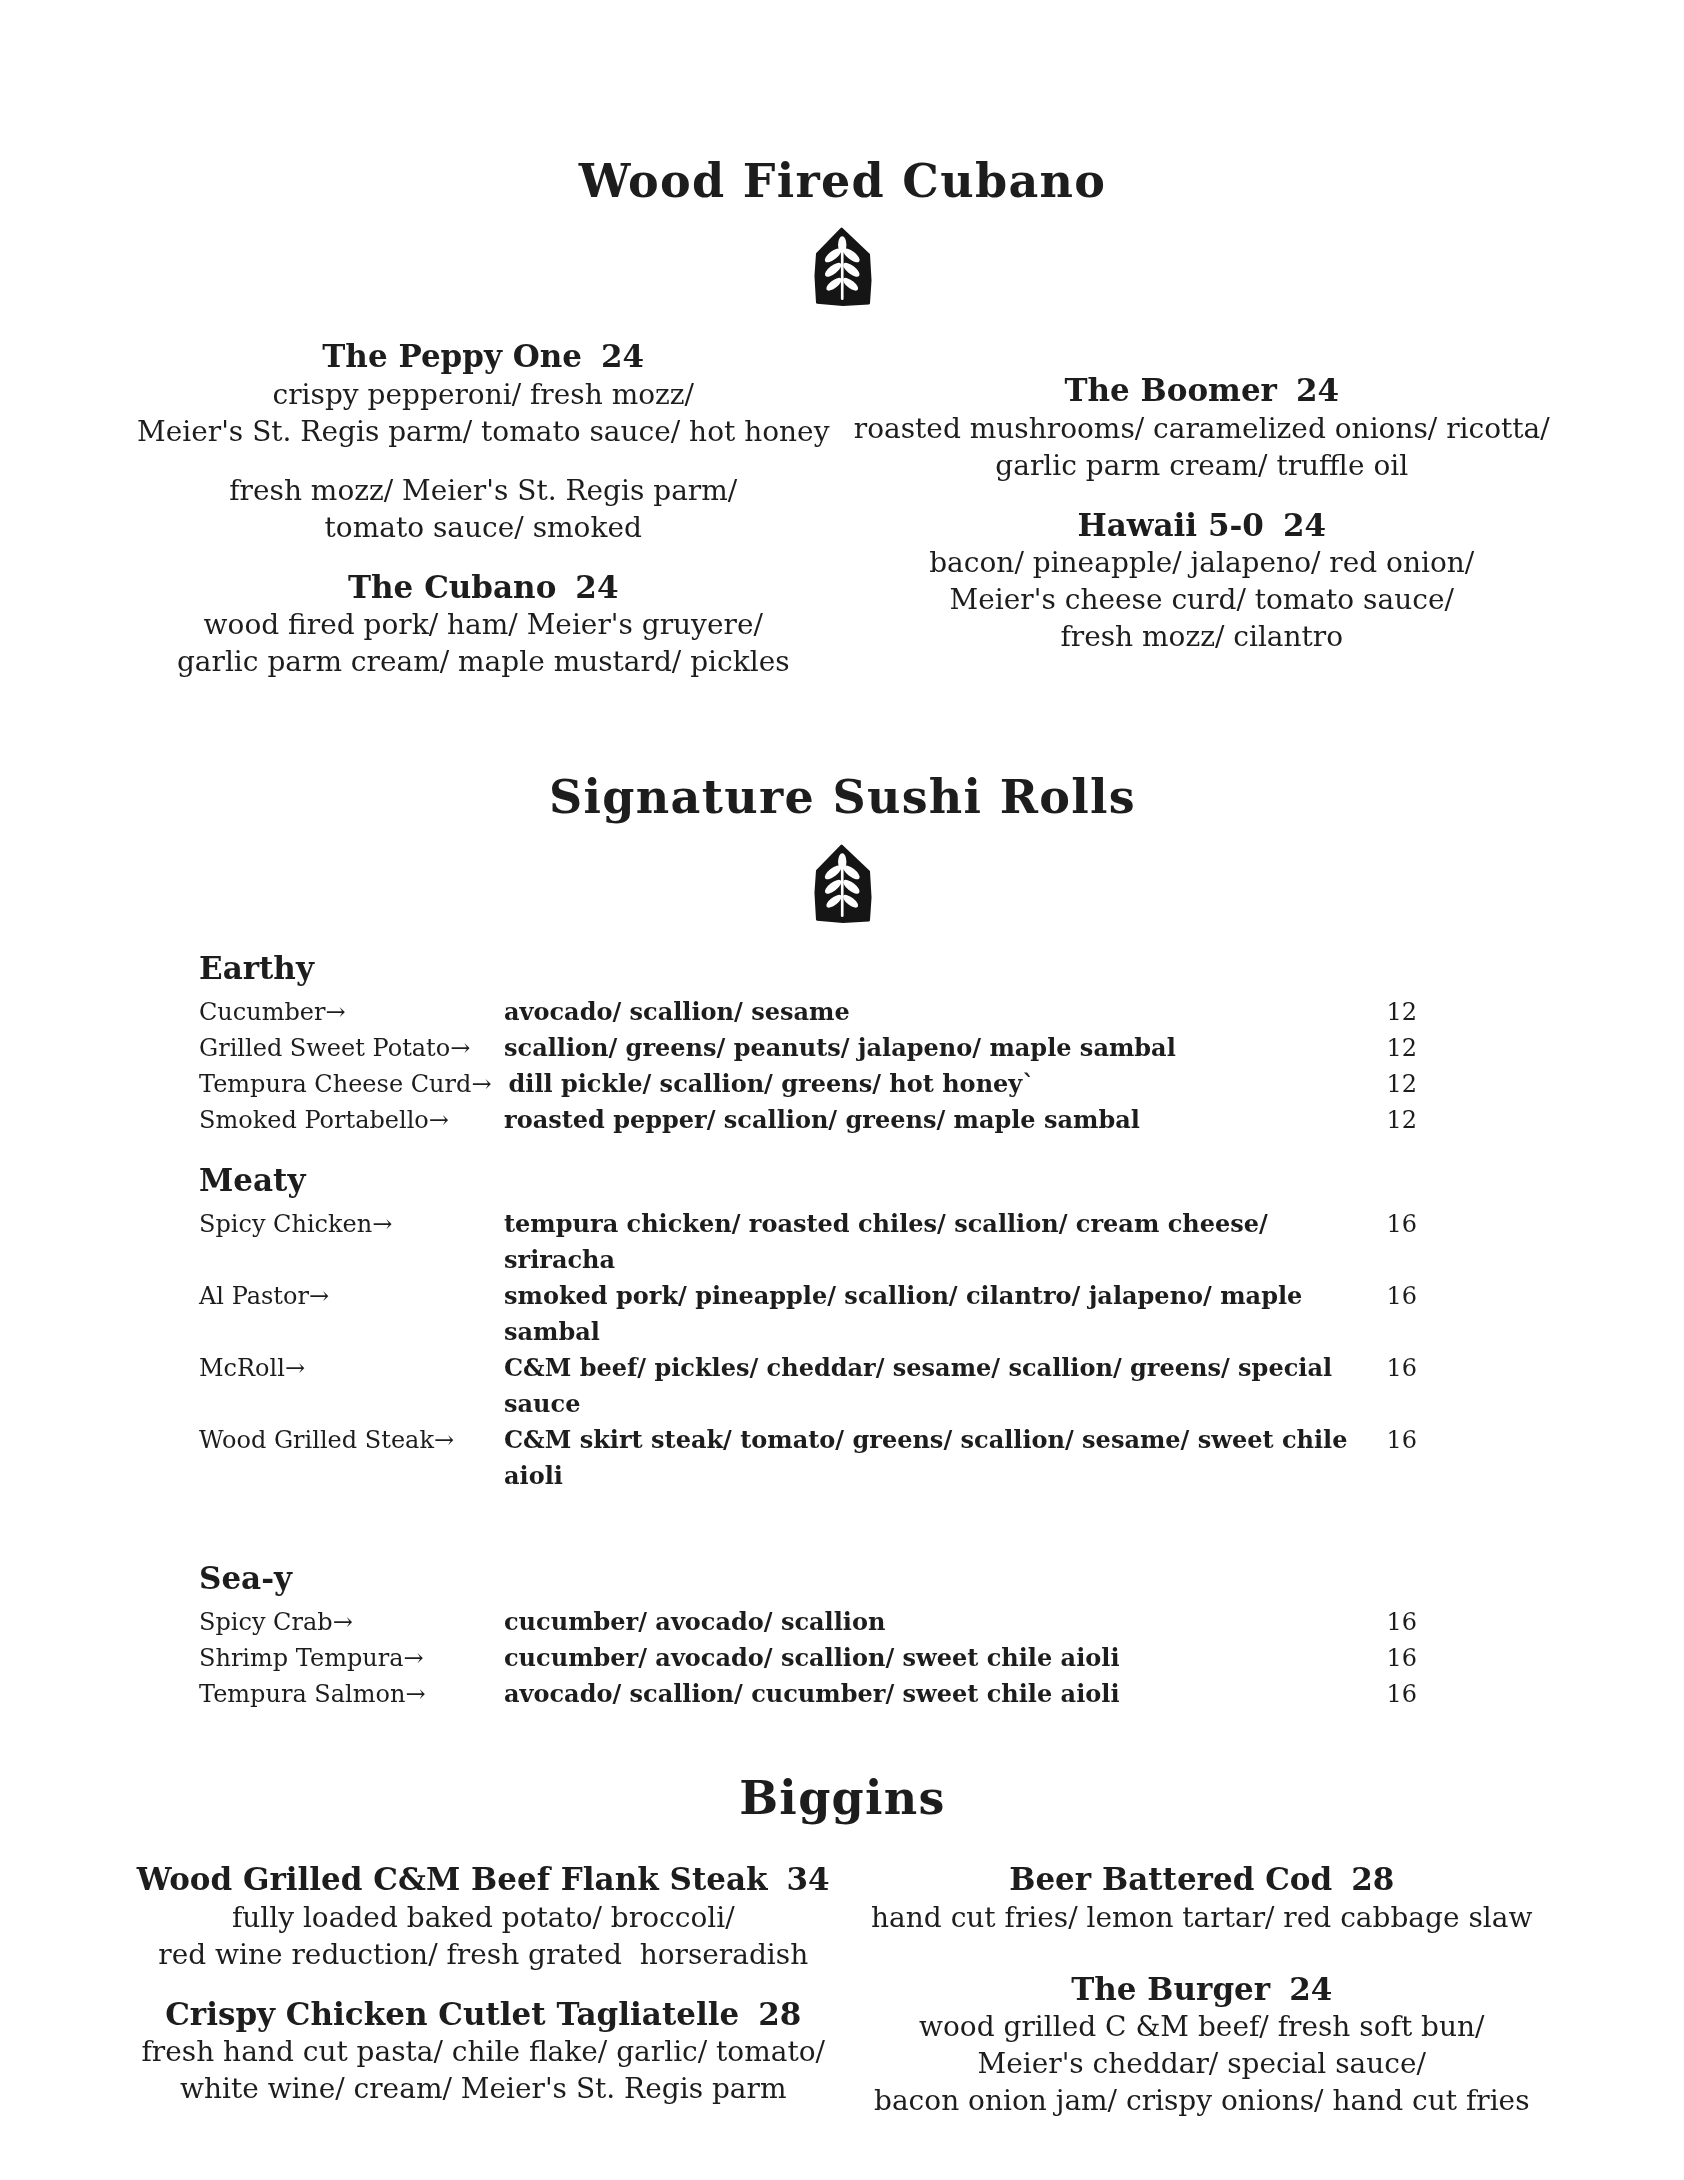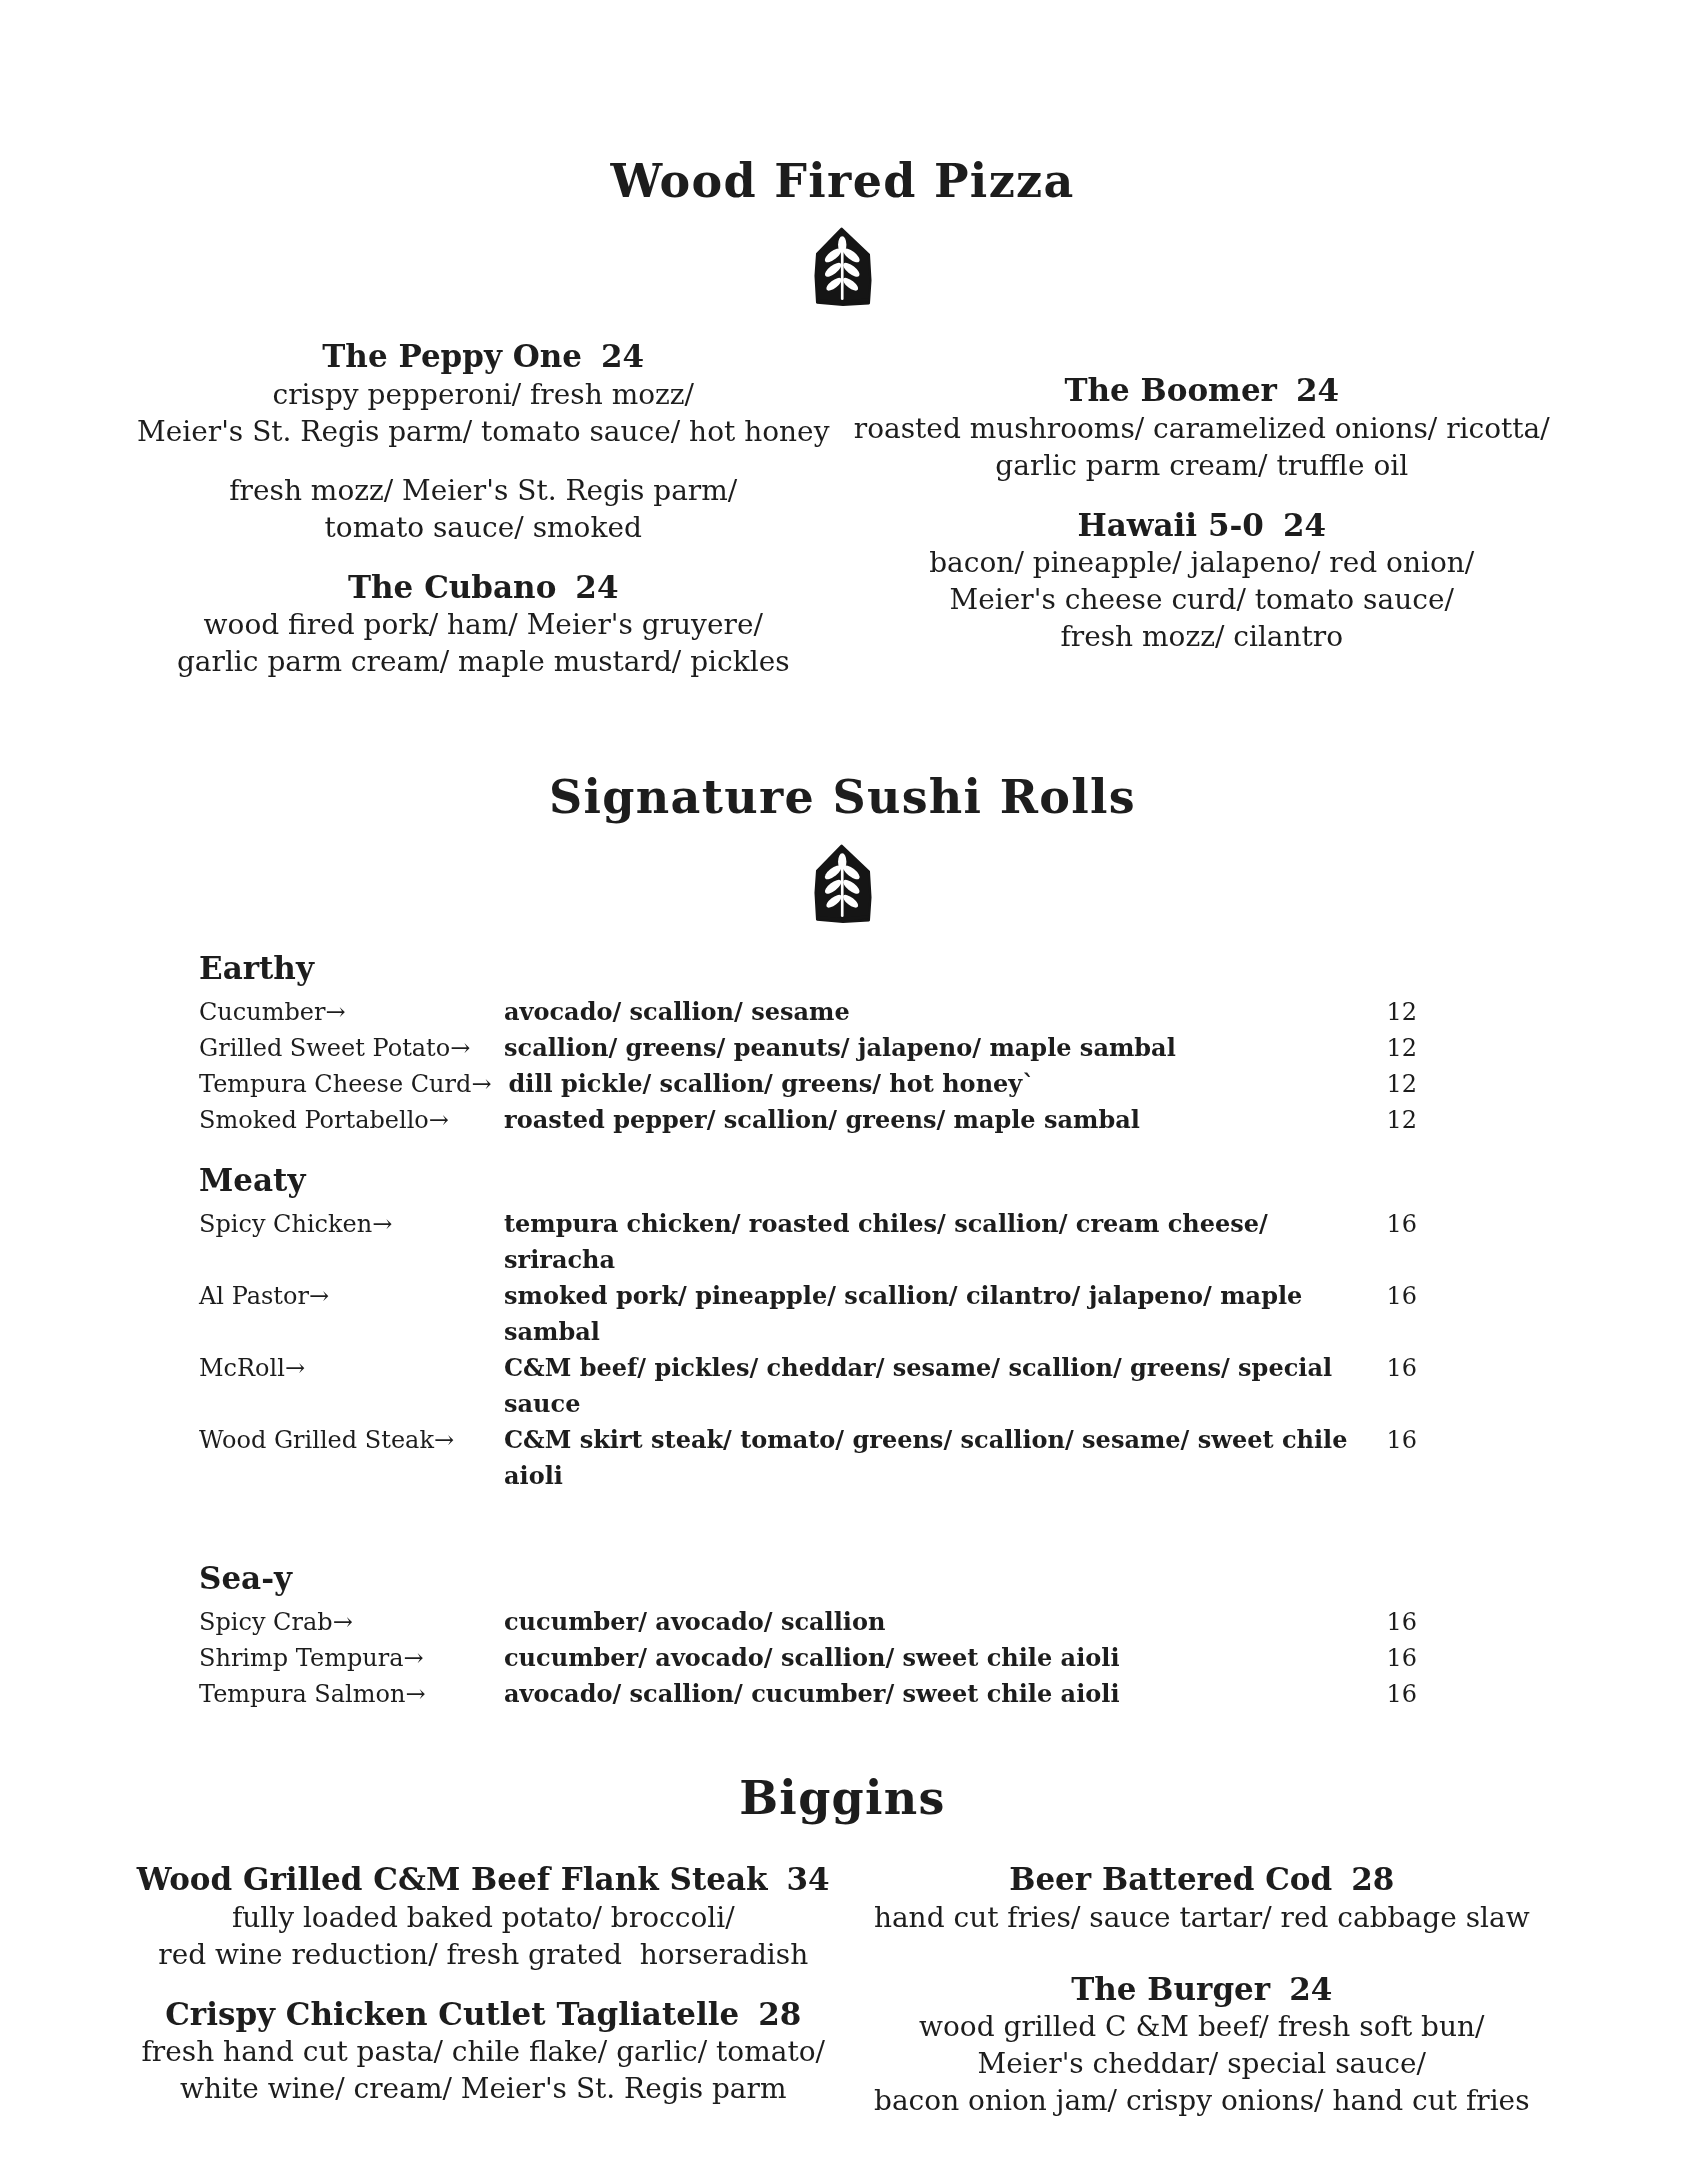--- a/index.html
+++ b/index.html
@@ -52,21 +52,21 @@
       <ellipse cx="34" cy="75" rx="12" ry="5" fill="#ffffff" transform="rotate(-38 34 75)"></ellipse>
       <ellipse cx="56" cy="75" rx="12" ry="5" fill="#ffffff" transform="rotate(38 56 75)"></ellipse>
       <path d="M12 96 Q45 101 80 95" stroke="#151515" stroke-width="4" fill="none"></path>
     </g>
   </defs>
 </svg>
 
 <div class="page">
 
   <div>
-    <h1 class="section-title">Wood Fired Pizza</h1>
+    <h1 class="section-title">Wood Fired Cubano</h1>
     <div class="logo-wrap">
       <svg width="70" height="87" viewBox="0 0 92 106">
         <use href="#house-wheat"></use>
       </svg>
     </div>
 
     <div class="two-cols">
       <div class="colm">
 
         <div class="menu-item">
@@ -216,21 +216,21 @@
           <div class="item-line">white wine/ cream/ Meier's St. Regis parm</div>
         </div>
 
       </div>
       <div class="colm">
 
         <div class="menu-item" style="margin-bottom:34px;">
           <div class="item-head">
             <span>Beer Battered Cod</span><span class="item-price">28</span>
           </div>
-          <div class="item-line">hand cut fries/ sauce tartar/ red cabbage slaw</div>
+          <div class="item-line">hand cut fries/ lemon tartar/ red cabbage slaw</div>
         </div>
 
         <div class="menu-item">
           <div class="item-head">
             <span>The Burger</span><span class="item-price">24</span>
           </div>
           <div class="item-line">wood grilled C &amp;M beef/ fresh soft bun/</div>
           <div class="item-line">Meier's cheddar/ special sauce/</div>
           <div class="item-line">bacon onion jam/ crispy onions/ hand cut fries</div>
         </div>

